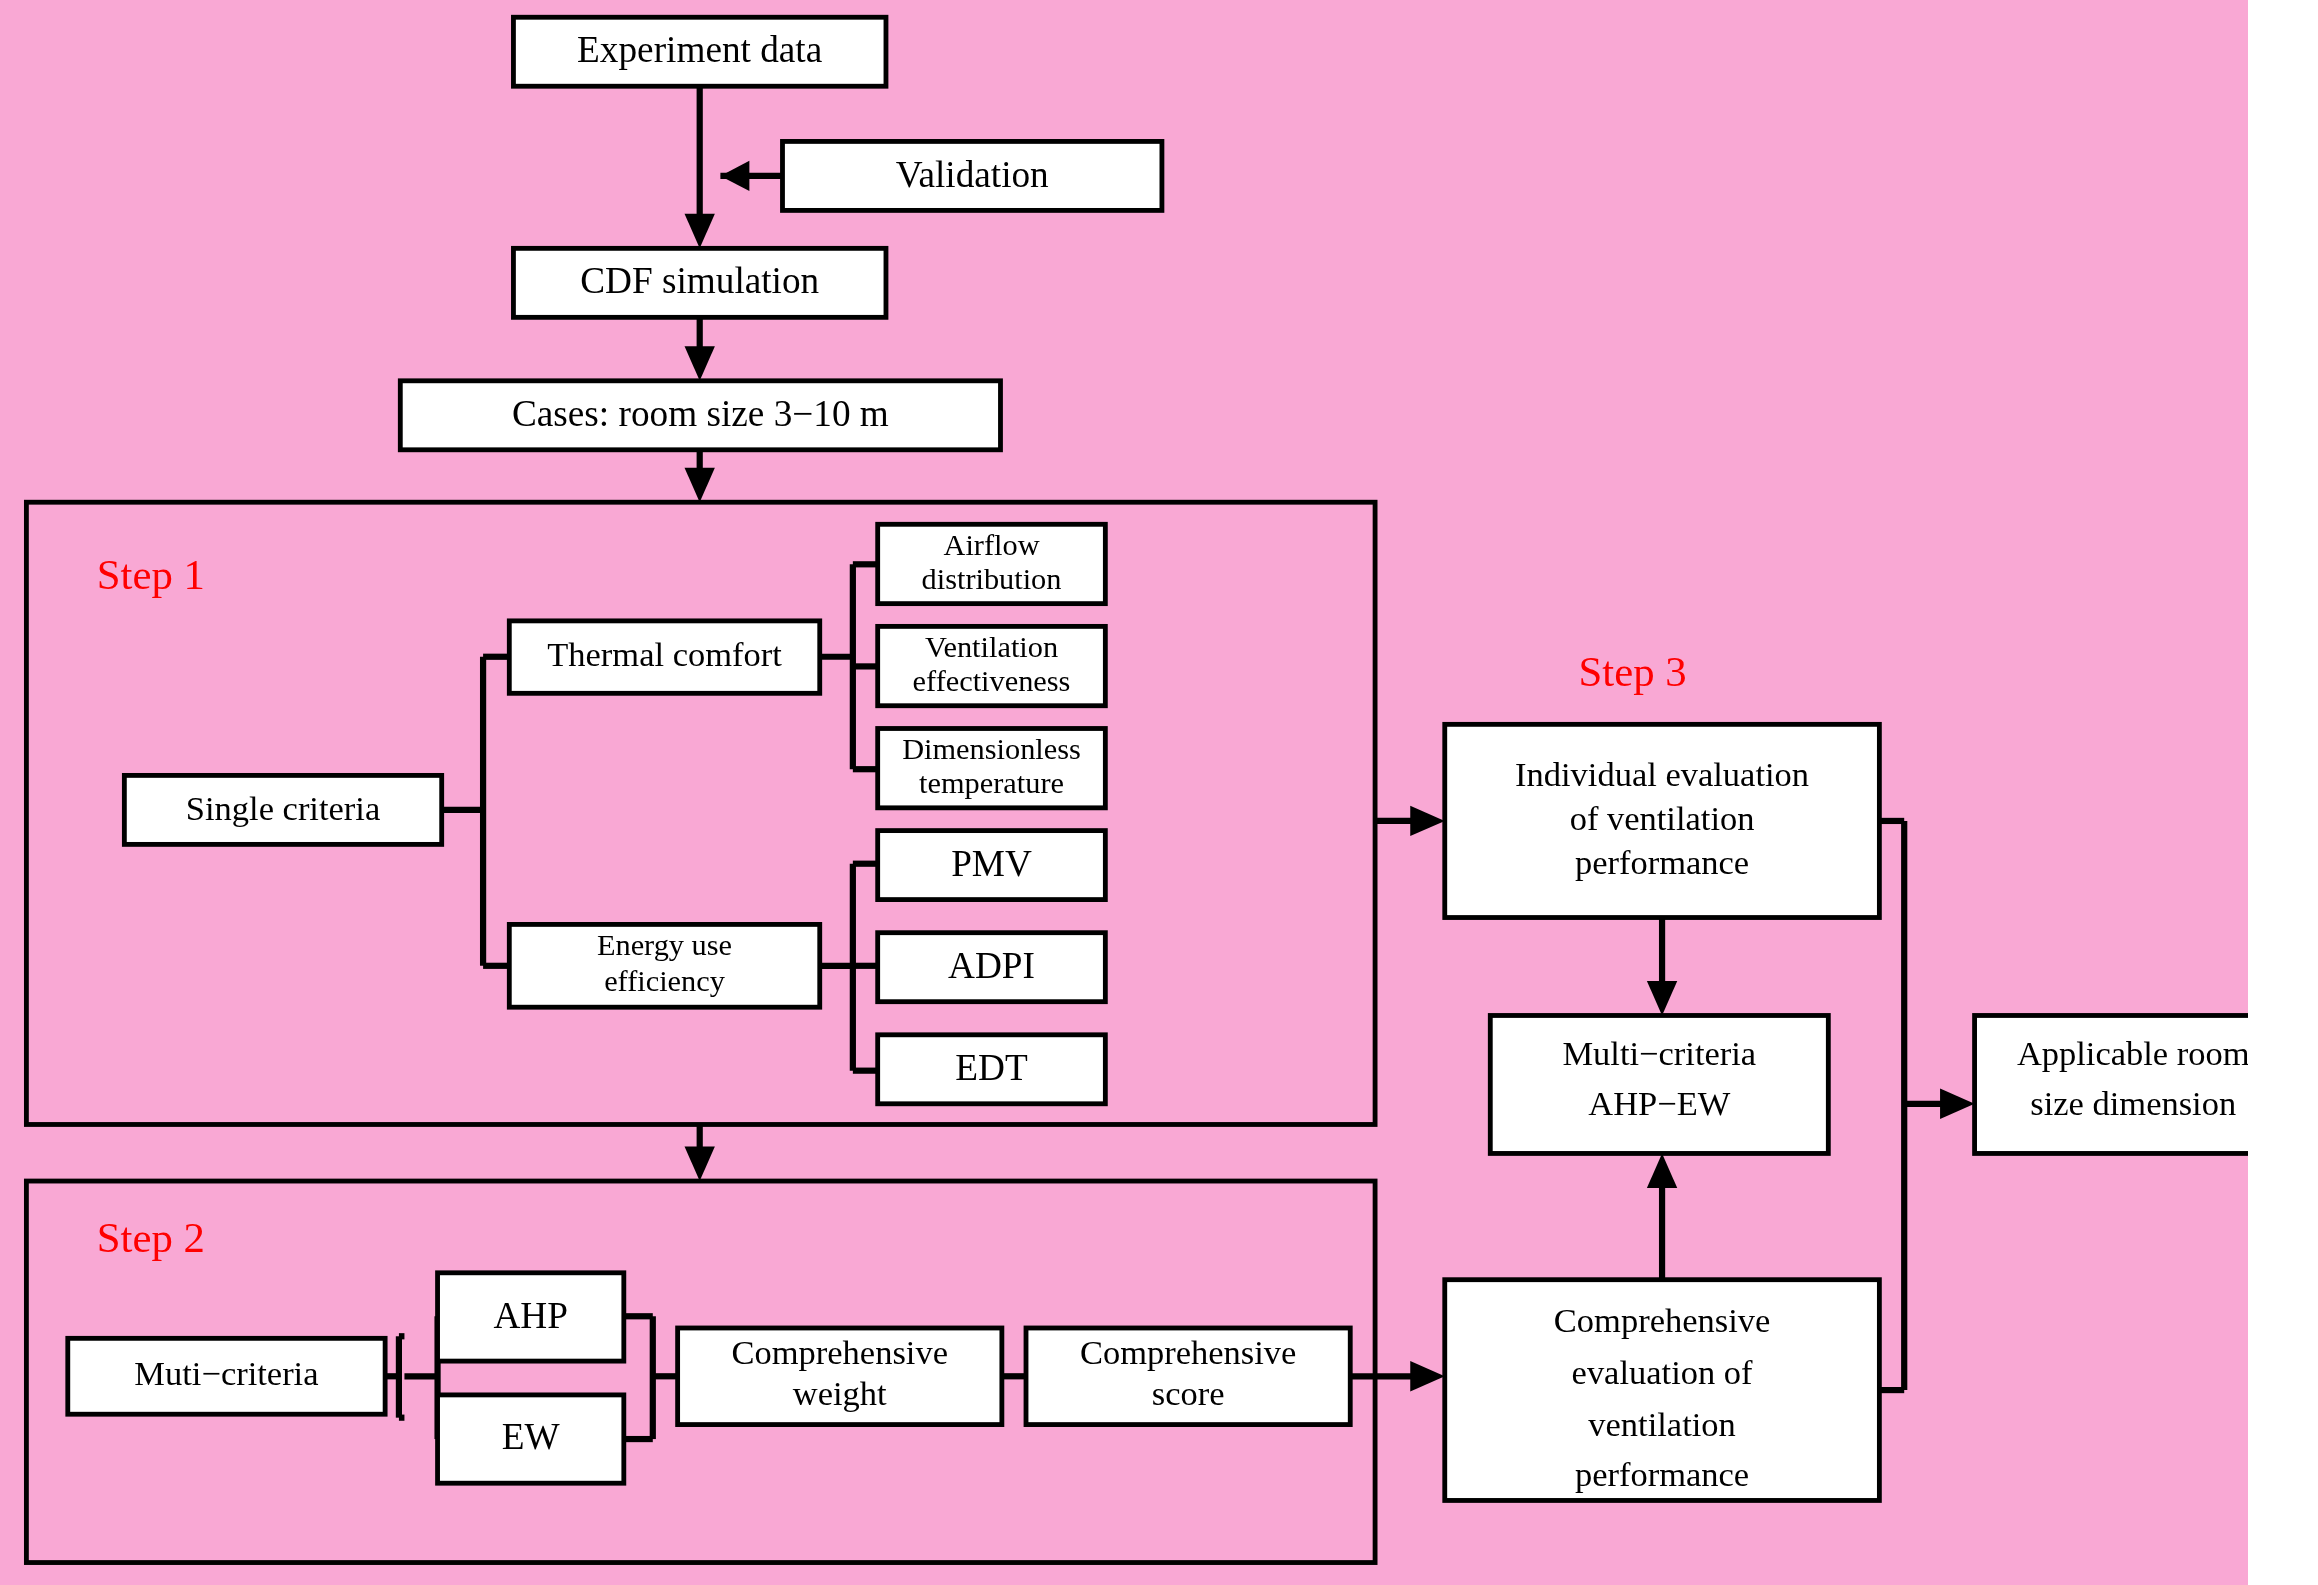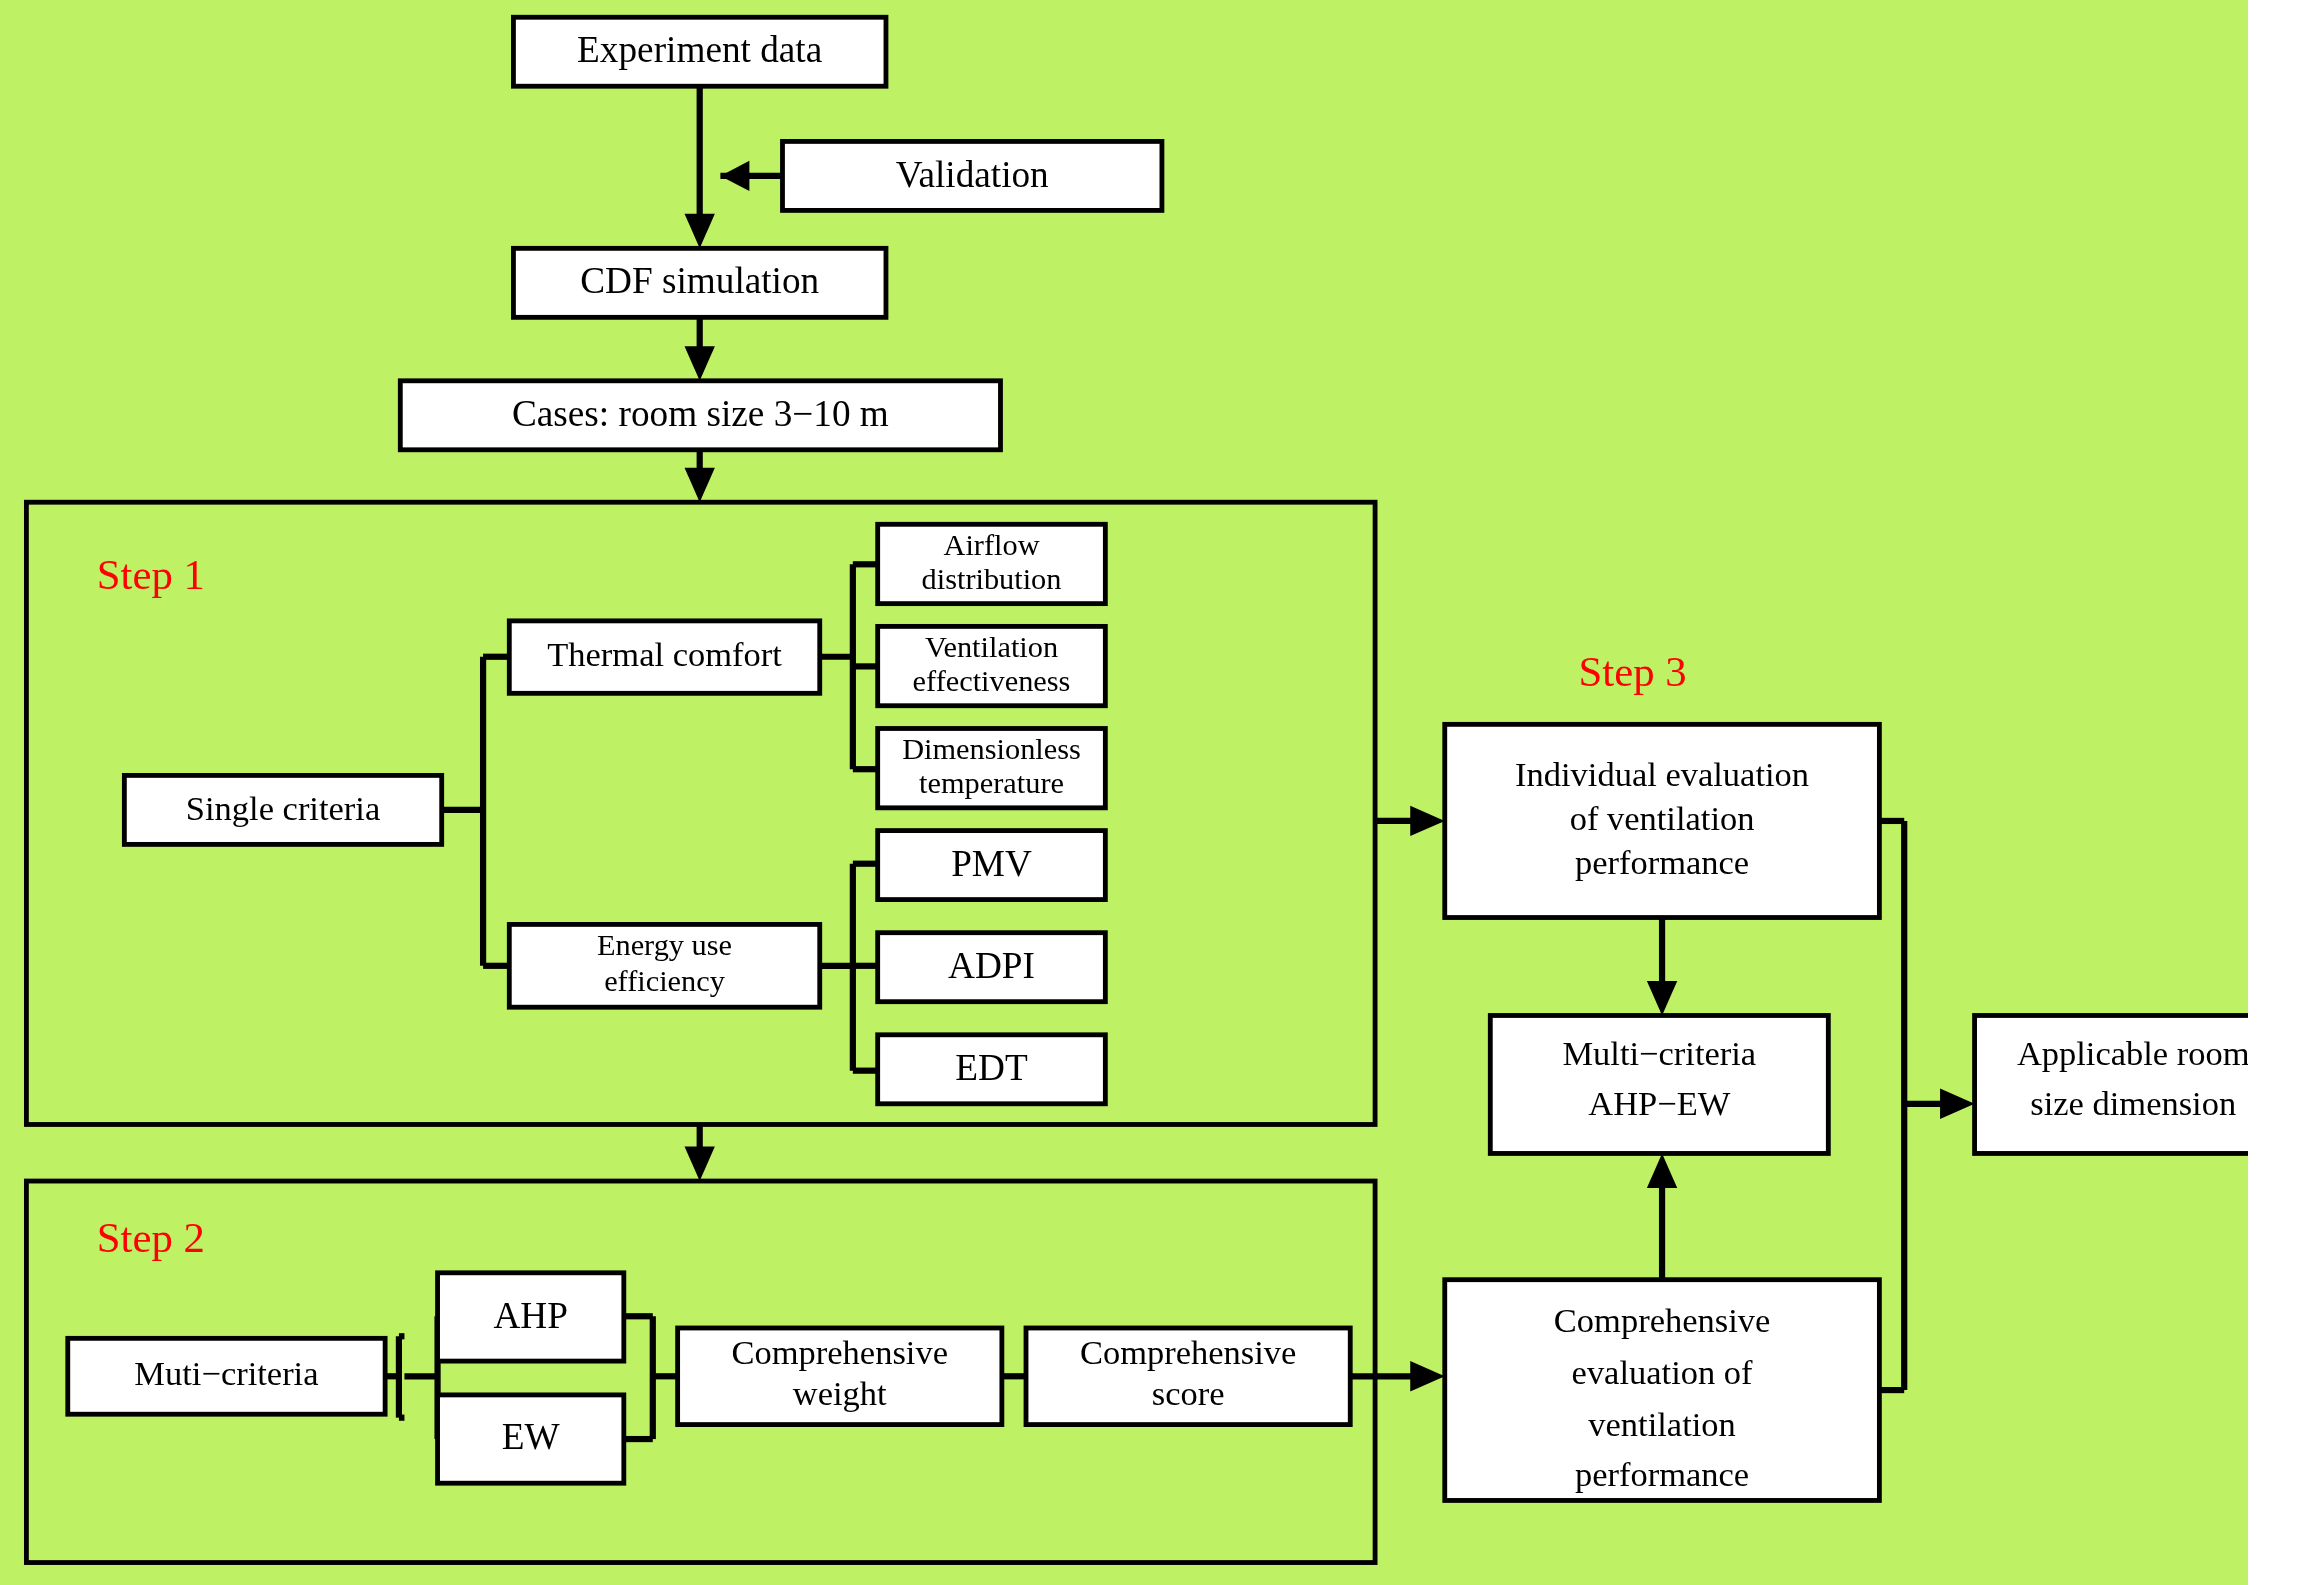--- a/index.html
+++ b/index.html
@@ -4,21 +4,21 @@
 <style>
   html, body {
     margin: 0;
     padding: 0;
     background: #ffffff;
   }
   #page {
     position: relative;
     width: 2248px;
     height: 1586px;
-    background: #bef264;
+    background: #f9a8d4;
     font-family: "Liberation Serif", "DejaVu Serif", serif;
     overflow: hidden;
   }
   svg#diagram {
     position: absolute;
     left: 0;
     top: 0;
     width: 2319px;
     height: 1586px;
   }

